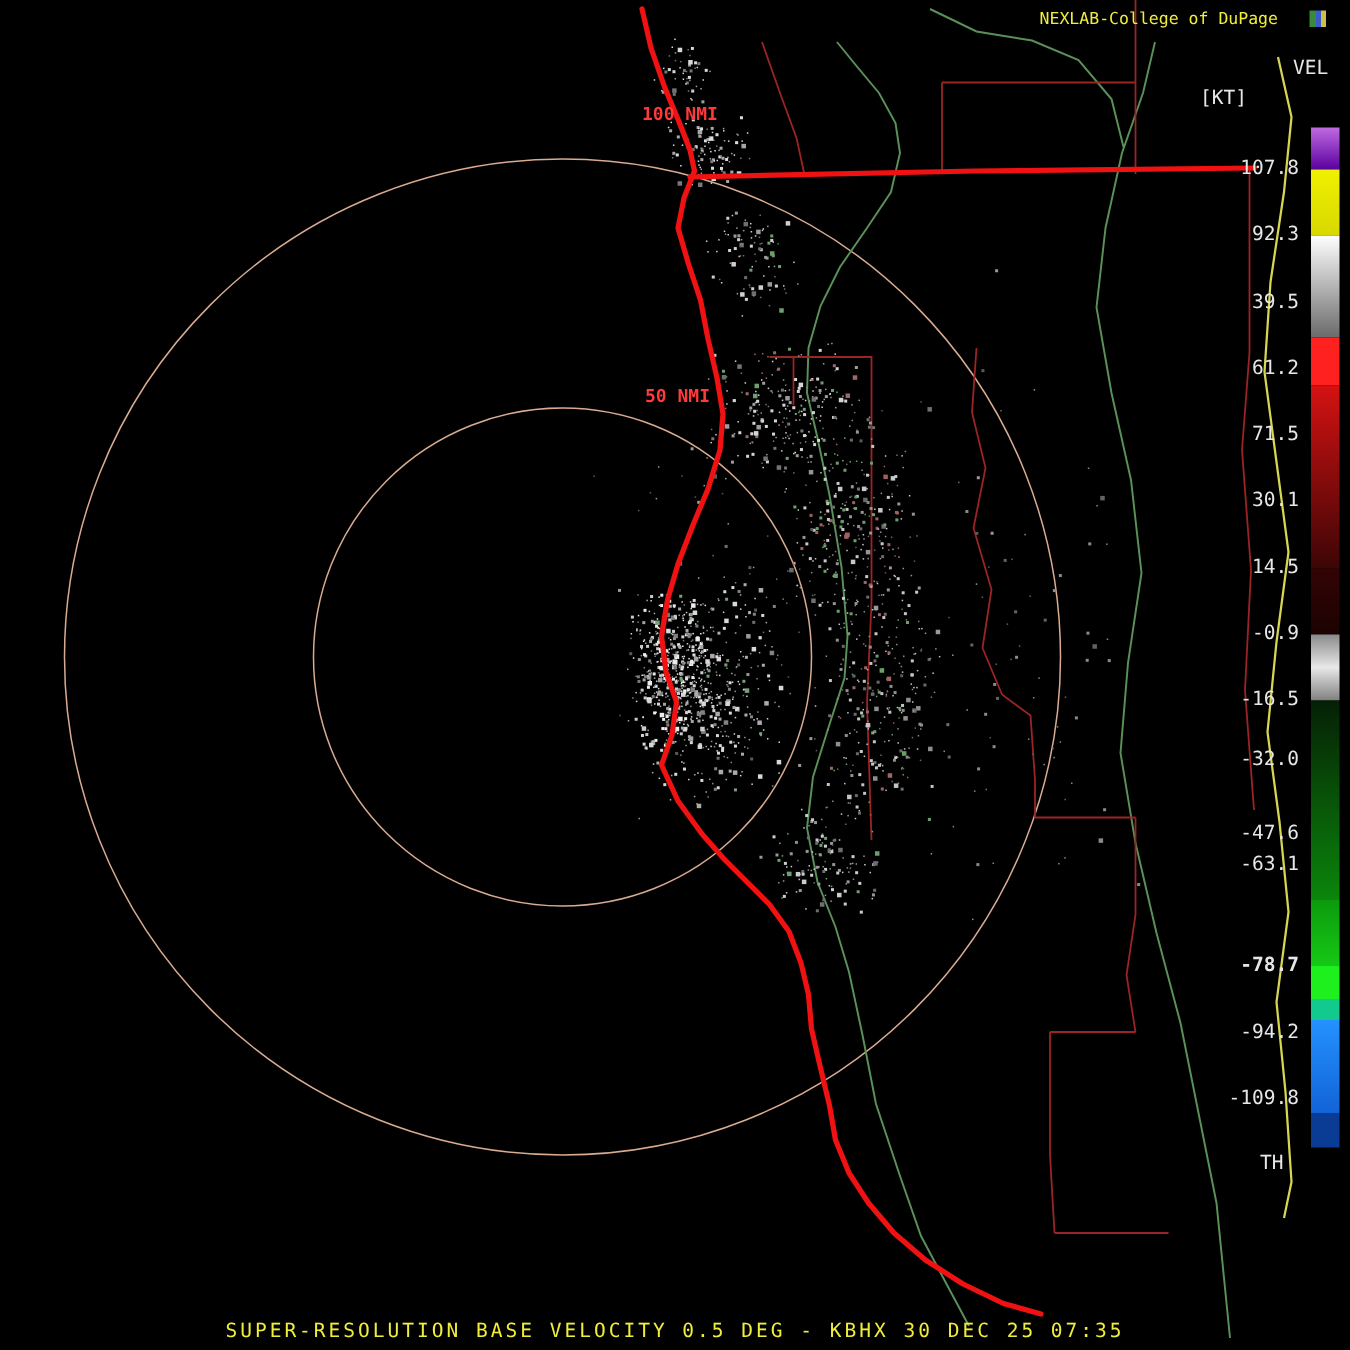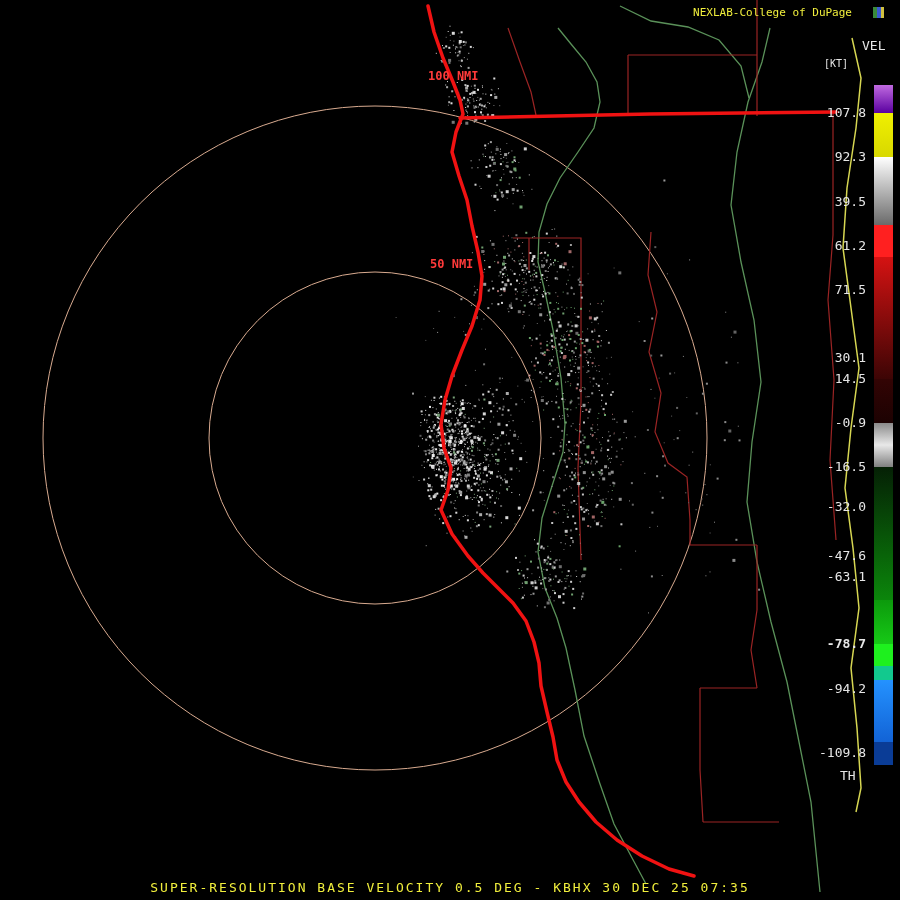--- a/index.html
+++ b/index.html
@@ -14,21 +14,21 @@
   .ring-label{fill:var(--ring-label);font-size:12px;font-weight:bold;font-family:"DejaVu Sans Mono",monospace;}
   .branding{position:absolute;top:6px;right:16px;color:var(--text-yellow);font-size:11px;
             display:flex;align-items:center;gap:21px;white-space:nowrap;}
   .cod-icon{width:11px;height:11px;display:inline-block;
             background:linear-gradient(90deg,#3a8a3a 0 38%,#3a5ad0 38% 70%,#d0c040 70%);}
   .colorbar{position:absolute;left:874px;top:85px;width:19px;}
   .cb-seg{width:100%;}
   .cb-label{position:absolute;left:788px;width:78px;text-align:right;color:var(--text-white);
             font-size:13px;line-height:16px;}
   .cb-title{position:absolute;top:38px;left:862px;color:var(--text-white);font-size:13px;}
-  .cb-units{position:absolute;top:58px;left:824px;color:var(--text-white);font-size:10px;}
+  .cb-units{position:absolute;top:58px;left:800px;color:var(--text-white);font-size:13px;}
   .cb-th{position:absolute;top:768px;left:840px;color:var(--text-white);font-size:13px;}
   .product-title{position:absolute;bottom:5px;left:0;width:100%;text-align:center;
                  color:var(--text-yellow);font-size:13px;letter-spacing:2px;white-space:nowrap;margin-top:18px;}
 </style>
 </head>
 <body>
 
 <div class="stage">
 
   <svg class="map" width="900" height="900" viewBox="0 0 900 900">
@@ -2181,27 +2181,27 @@
       <div class="cb-seg" style="height: 14px; background: rgb(18, 201, 142);"></div>
       <div class="cb-seg" style="height: 62px; background: linear-gradient(rgb(36, 146, 255), rgb(18, 99, 214));"></div>
       <div class="cb-seg" style="height: 23px; background: rgb(10, 60, 150);"></div>
     </div>
   <div>
       <div class="cb-label" style="top: 105px;">107.8</div>
       <div class="cb-label" style="top: 149.285px;">92.3</div>
       <div class="cb-label" style="top: 193.57px;">39.5</div>
       <div class="cb-label" style="top: 237.855px;">61.2</div>
       <div class="cb-label" style="top: 282.14px;">71.5</div>
-      <div class="cb-label" style="top: 326.425px; margin-top: 24px;">30.1</div>
+      <div class="cb-label" style="top: 326.425px;">30.1</div>
       <div class="cb-label" style="top: 370.71px;">14.5</div>
       <div class="cb-label" style="top: 414.995px;">-0.9</div>
       <div class="cb-label" style="top: 459.28px;">-16.5</div>
       <div class="cb-label" style="top: 499px;">-32.0</div>
       <div class="cb-label" style="top: 547.85px;">-47.6</div>
       <div class="cb-label" style="top: 569px;">-63.1</div>
       <div class="cb-label" style="top: 636.42px; font-weight: bold;">-78.7</div>
       <div class="cb-label" style="top: 680.705px;">-94.2</div>
-      <div class="cb-label" style="top: 724.99px; margin-top: 20px;">-109.8</div>
+      <div class="cb-label" style="top: 724.99px;">-109.8</div>
     </div>
   <div class="cb-th">TH</div>
 
   <div class="product-title">SUPER-RESOLUTION BASE VELOCITY 0.5 DEG - KBHX 30 DEC 25 07:35</div>
 </div>
 
 </body></html>

